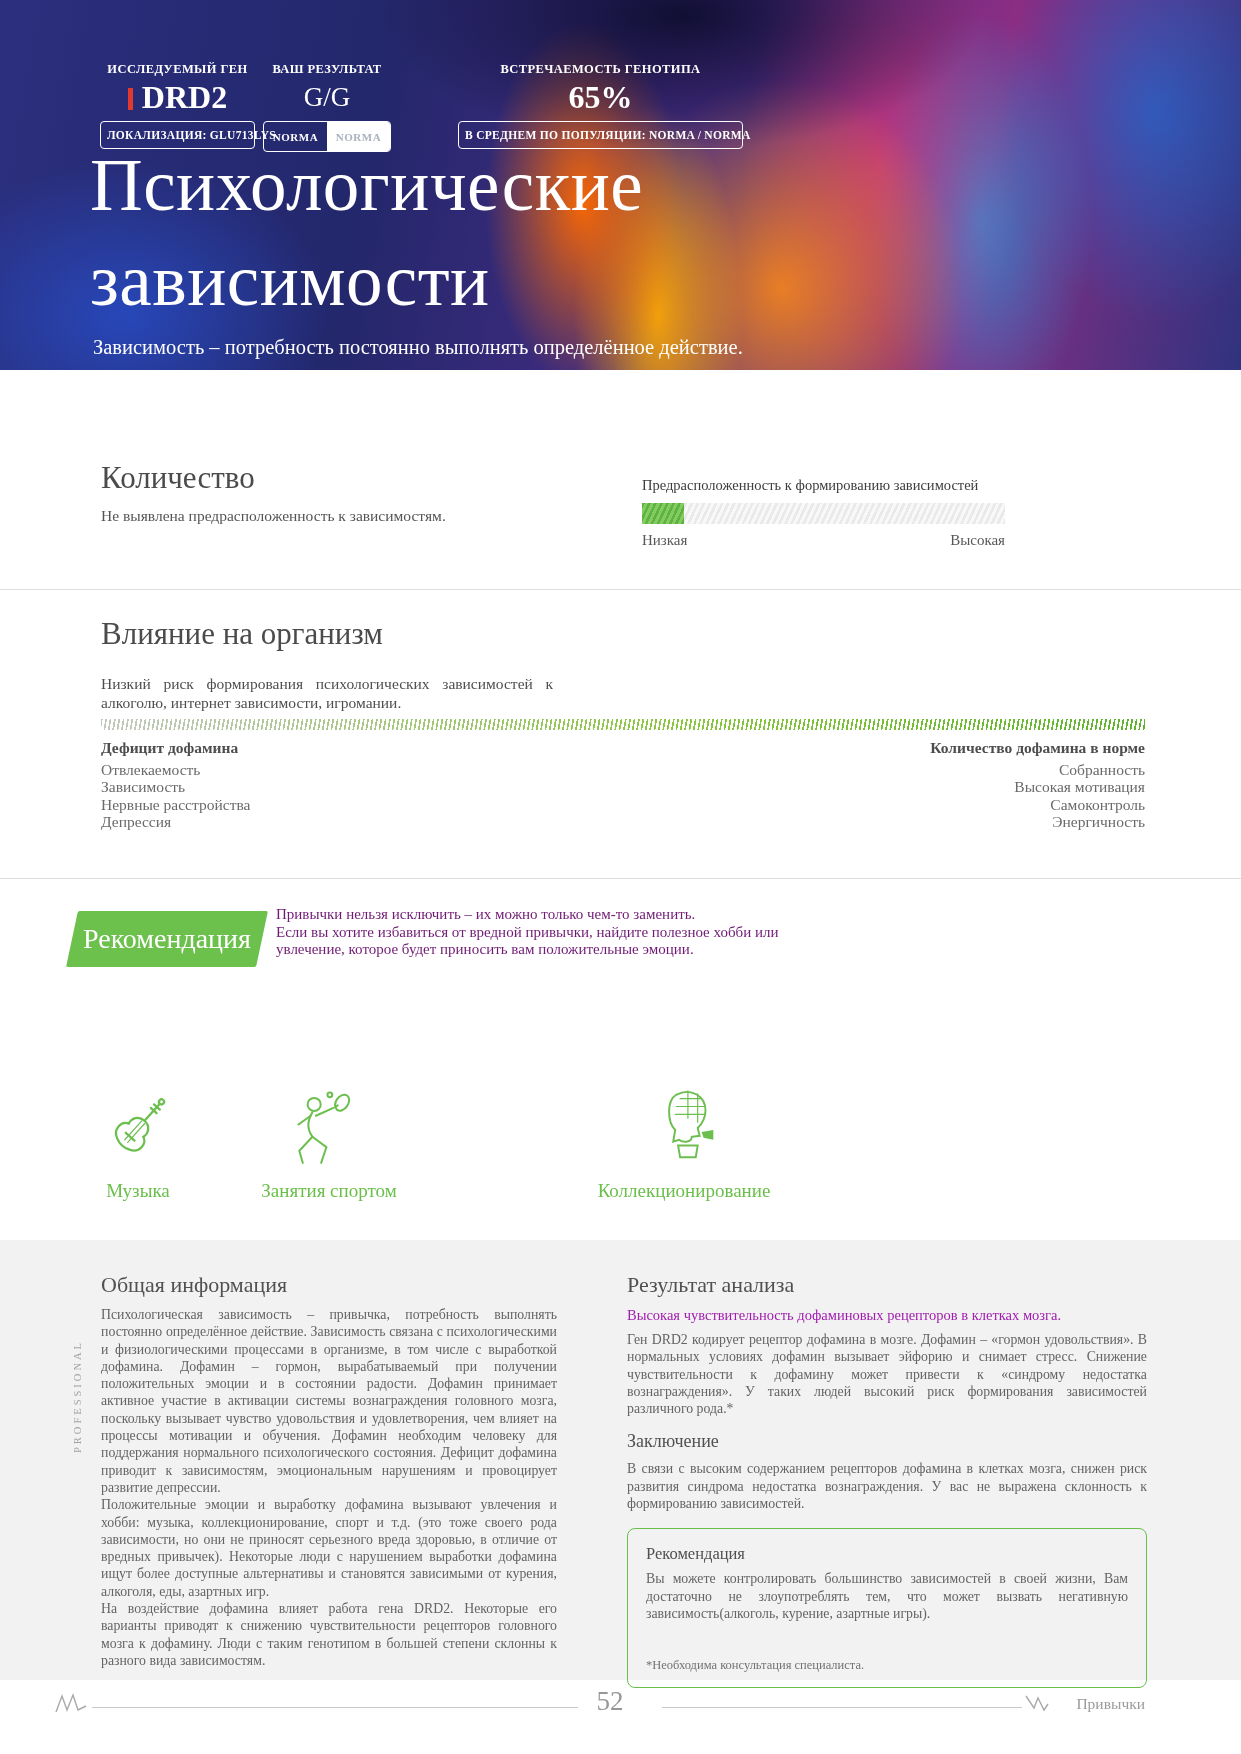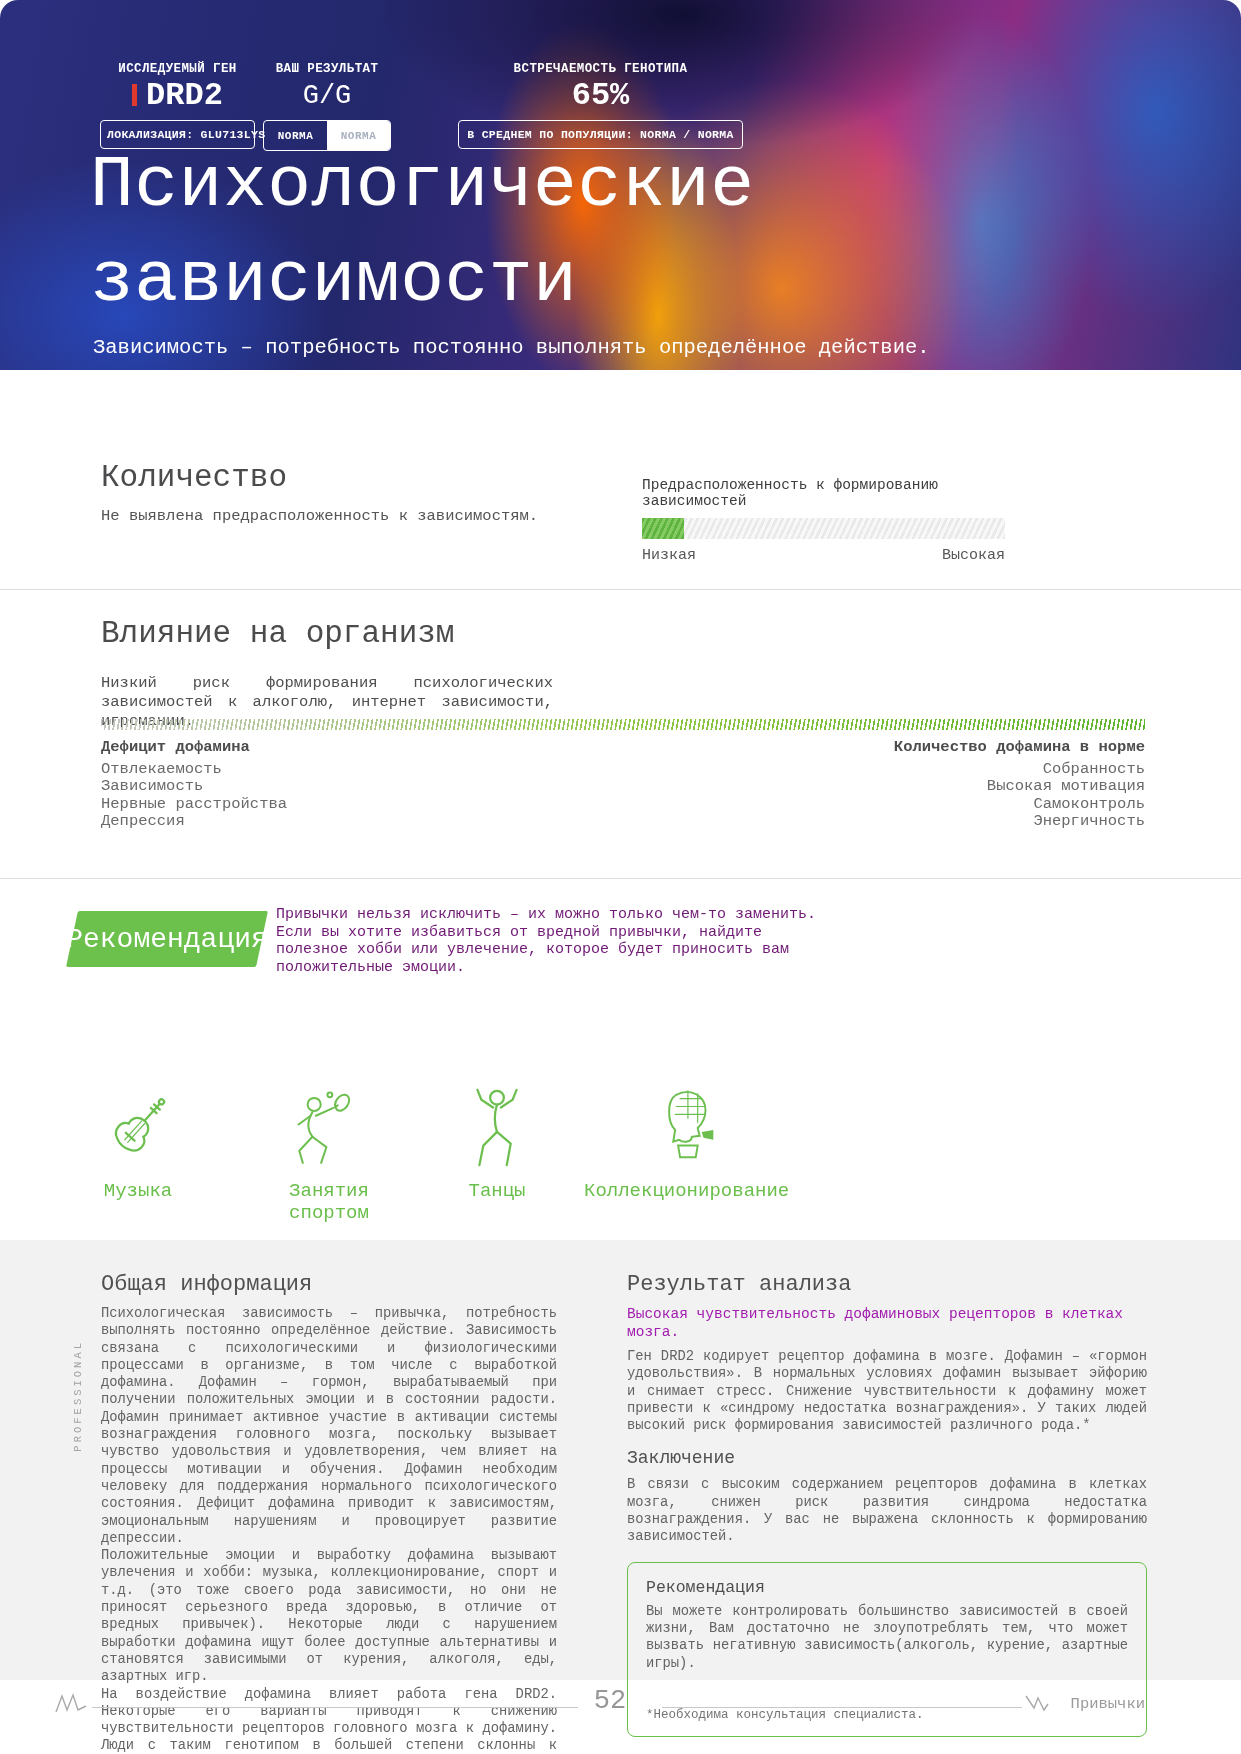--- a/index.html
+++ b/index.html
@@ -1,17 +1,17 @@
 <!DOCTYPE html>
 <html><head>
 <meta charset="utf-8">
 <style>
   html,body{margin:0;padding:0;background:#fff;}
   .page{position:relative;width:1241px;height:1754px;background:#fff;overflow:hidden;
-        font-family:Liberation Mono, monospace;color:#58585a;border-radius:18px;}
+        font-family:Liberation Serif, serif;color:#58585a;}
   .abs{position:absolute;}
 
   
   .hero{position:absolute;top:0;left:0;width:1241px;height:370px;
     background:
       radial-gradient(400px 180px at 55% 4%, rgba(8,10,38,.85), transparent 75%),
       radial-gradient(140px 260px at 47% 55%, rgba(255,106,0,.95), transparent 70%),
       radial-gradient(120px 300px at 53% 85%, rgba(255,170,0,.9), transparent 70%),
       radial-gradient(260px 300px at 63% 78%, rgba(255,140,20,.85), transparent 70%),
       radial-gradient(200px 340px at 71% 45%, rgba(255,60,120,.55), transparent 70%),
@@ -191,31 +191,20 @@
       <path d="M40 30 L60 21"></path>
       <ellipse cx="70" cy="15" rx="7" ry="10" transform="rotate(35 70 15)"></ellipse>
       <path d="M62 20 L65 18"></path>
       <circle cx="56" cy="6" r="2.8"></circle>
       <path d="M34 30 L20 40"></path>
       <path d="M36 54 L21 70 L25 84"></path>
       <path d="M36 54 L52 66 L46 84"></path>
     </svg>
     <div class="hobby-label">Занятия спортом</div>
   </div>
-  <div class="hobby" style="left:447px;width:100px;">
-    <svg width="86" height="86" viewBox="0 0 88 88" fill="none" stroke="#6cbf4e" stroke-width="2.3" stroke-linecap="round">
-      <circle cx="44" cy="13" r="7"></circle>
-      <path d="M44 20 C41 30 41 39 44 48"></path>
-      <path d="M40 23 L28 15 L24 5"></path>
-      <path d="M48 23 L60 15 L64 5"></path>
-      <path d="M44 48 L30 62 L26 82"></path>
-      <path d="M44 48 L58 60 L54 82"></path>
-    </svg>
-    <div class="hobby-label">Танцы</div>
-  </div>
   <div class="hobby" style="left:584px;width:200px;">
     <svg width="86" height="86" viewBox="0 0 88 88" fill="none" stroke="#6cbf4e" stroke-width="2" stroke-linecap="round">
       <path d="M36 10 C52 2 66 12 66 26 C66 34 62 40 58 44 L60 52 L52 53 C52 58 44 60 39 56 L33 58 L35 46 C27 38 26 16 36 10 Z"></path>
       <path d="M40 14 H62 M36 22 H66 M35 30 H65" stroke-width="1.2"></path>
       <path d="M48 6 V34 M58 9 V38" stroke-width="1.2"></path>
       <path d="M38 62 H58 L56 74 H40 Z"></path>
       <path d="M62 48 L74 46 L74 56 L64 54 Z" fill="#6cbf4e" stroke="none"></path>
     </svg>
     <div class="hobby-label">Коллекционирование</div>
   </div>

